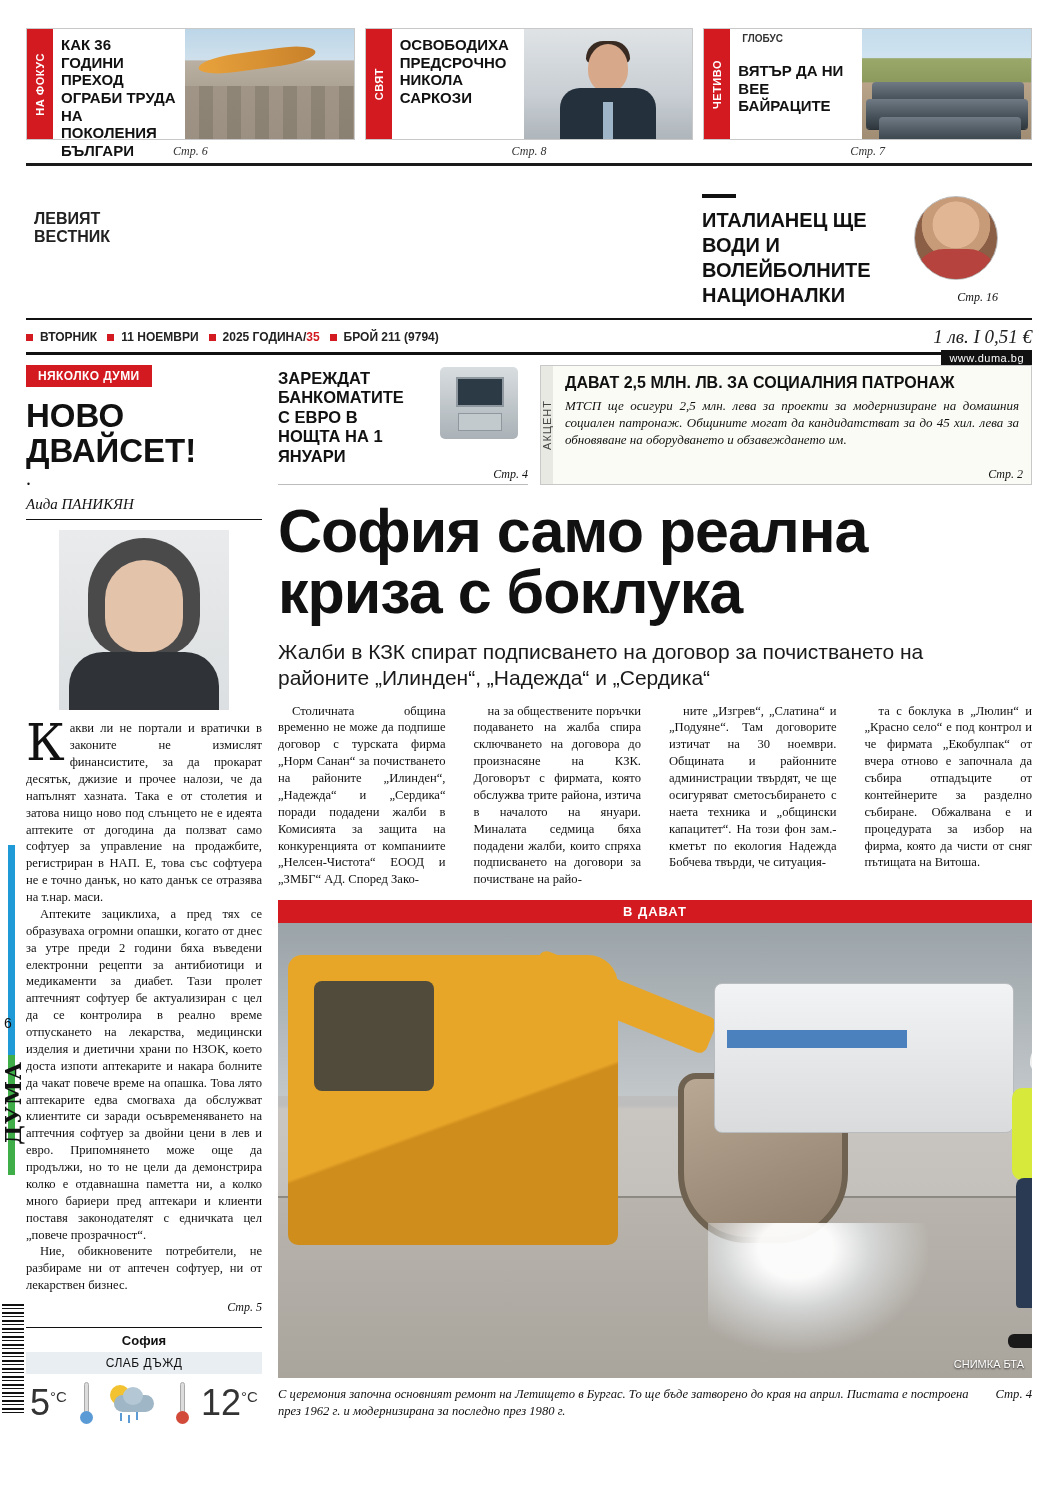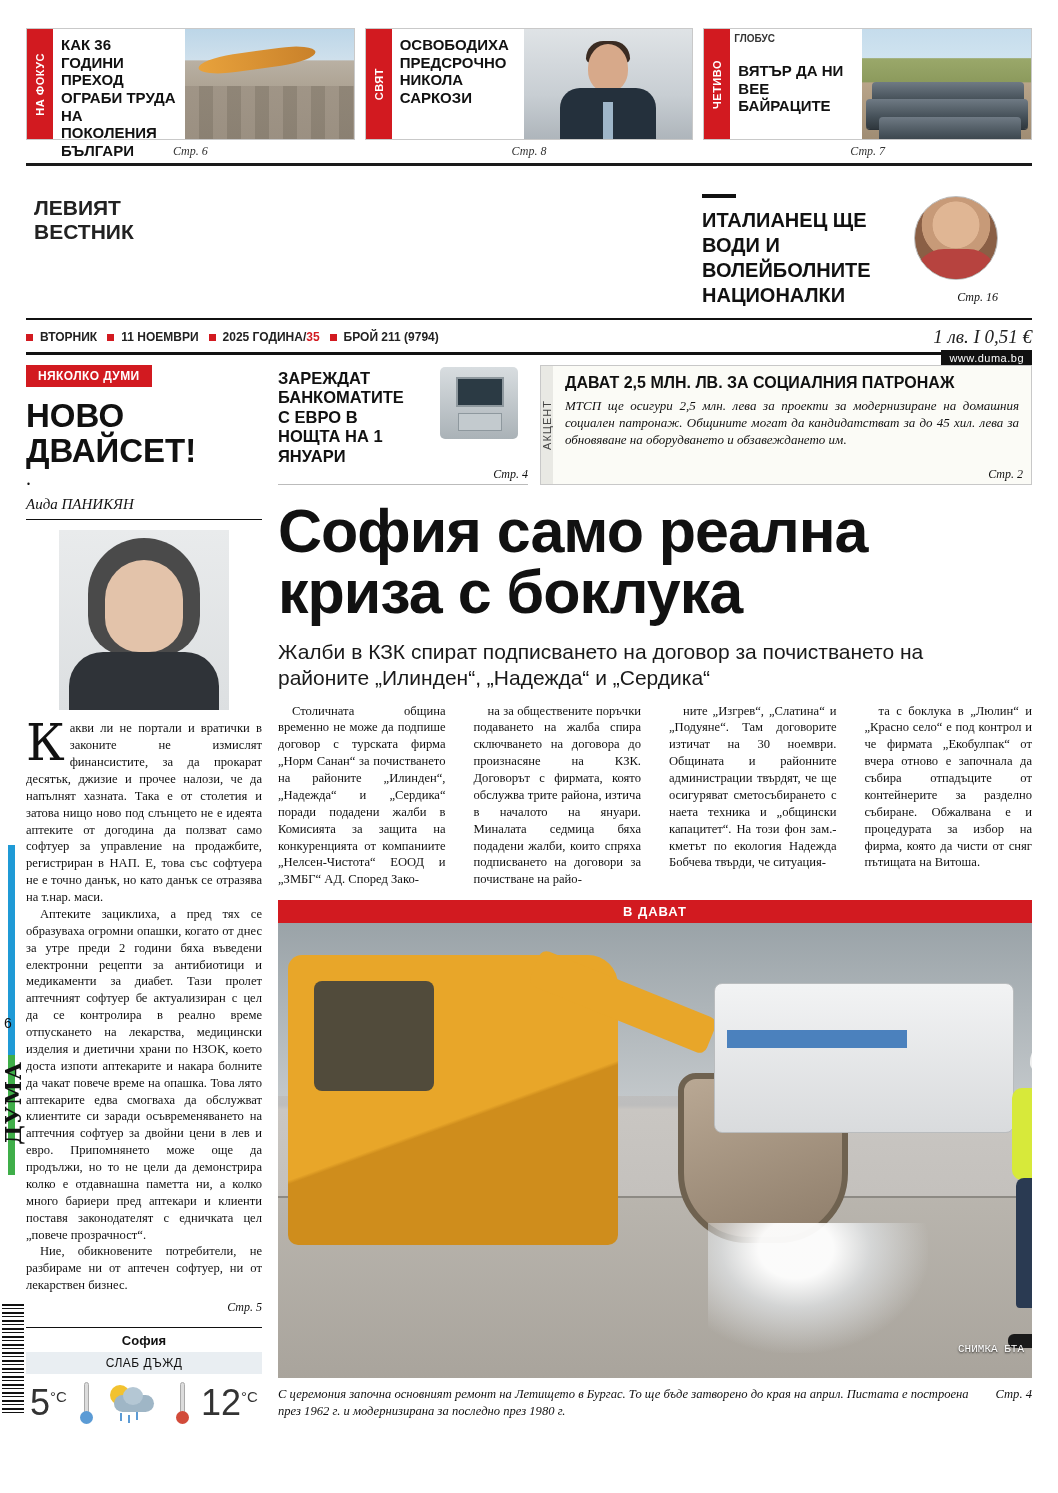--- a/index.html
+++ b/index.html
@@ -77,21 +77,21 @@
     width:100%; height:100%;
     background:linear-gradient(180deg,#c5dcec 0%,#cfe3ef 26%,#9aa86a 27%,#8c9a5d 48%,#b9a489 49%,#a08d74 100%);
     position:relative;
   }
   .img-pipes .p {
     position:absolute; height:30px; border-radius:4px;
     background:linear-gradient(180deg,#6f7a84,#455058 60%,#2f373d);
     box-shadow:0 1px 0 #2b3238;
   }
   .globus {
-    position:absolute; left:30px; top:4px; width:66px; height:22px;
+    position:absolute; left:38px; top:4px; width:66px; height:22px;
     font-family:"Liberation Sans", sans-serif; font-size:10px; color:#333;
   }
 
   .teaser-pages { display:flex; gap:10px; margin-top:4px; }
   .teaser-pages div { flex:1; text-align:center; font-style:italic; font-size:12px; color:#333; }
 
   .rule-dark { height:3px; background:#1a1a1a; margin-top:4px; }
 
   
   .masthead { display:flex; align-items:flex-start; padding-top:6px; position:relative; height:150px; }
@@ -99,22 +99,22 @@
   .logo {
     font-family:"DejaVu Serif", serif; font-weight:bold; font-size:126px; line-height:1;
     letter-spacing:-2px; color:#111; margin:0; padding:0;
     -webkit-text-stroke:0px;
   }
   .logo .reg { font-size:26px; vertical-align:super; font-weight:normal; }
   .logo-red {
     position:absolute; right:-6px; bottom:-4px; width:64px; height:56px; background:#d21a20;
   }
   .mh-sub {
-    font-family:"Liberation Sans", sans-serif; font-weight:bold; font-size:21px;
-    line-height:1.15; color:#222; margin-top:24px; margin-left:8px; width:120px;
+    font-family:"Liberation Sans", sans-serif; font-weight:bold; font-size:16px;
+    line-height:1.15; color:#222; margin-top:38px; margin-left:8px; width:120px;
   }
   .mh-right { margin-left:auto; text-align:left; width:330px; padding-top:22px; position:relative; }
   .mh-right .topline { width:34px; height:4px; background:#111; margin-bottom:10px; }
   .mh-right .promo {
     font-family:"Liberation Sans", sans-serif; font-weight:bold; font-size:20px;
     line-height:1.25; color:#111; width:215px;
   }
   .mh-right .avatar {
     position:absolute; right:34px; top:24px; width:84px; height:84px; border-radius:50%;
     background:radial-gradient(circle at 50% 34%, #e0b694 0 34%, #c79a78 35% 50%, #8a5f45 51% 100%);
@@ -299,22 +299,22 @@
   }
   .mp-truck .stripe { position:absolute; left:12px; top:46px; width:180px; height:18px; background:#2f6fb5; opacity:.85; }
   .mp-worker { position:absolute; left:690px; bottom:38px; width:160px; height:300px; }
   .mp-worker .helmet { position:absolute; left:62px; top:0; width:44px; height:30px; background:#f2f2f2; border-radius:22px 22px 6px 6px; }
   .mp-worker .vest { position:absolute; left:44px; top:48px; width:80px; height:92px; background:#d7e93a; border-radius:10px; }
   .mp-worker .vest:after { content:""; position:absolute; left:50%; top:0; width:14px; height:92px; margin-left:-7px; background:#2f4d7a; }
   .mp-worker .legs { position:absolute; left:48px; top:138px; width:74px; height:130px; background:#2a3a52; border-radius:8px 8px 4px 4px; }
   .mp-worker .legs:after { content:""; position:absolute; left:50%; top:10px; width:6px; height:120px; margin-left:-3px; background:#b9b5ae; }
   .mp-worker .shoe { position:absolute; left:40px; bottom:-8px; width:44px; height:14px; background:#1a1a1a; border-radius:6px; }
   .mp-credit {
-    position:absolute; right:8px; bottom:23px; color:#fff; font-size:11px;
-    font-family:Liberation Mono, monospace; text-shadow:0 1px 2px rgba(0,0,0,.8);
+    position:absolute; right:8px; bottom:8px; color:#fff; font-size:11px;
+    font-family:Liberation Sans, sans-serif; text-shadow:0 1px 2px rgba(0,0,0,.8);
   }
   .caption { display:flex; margin-top:8px; font-style:italic; font-size:12.6px; line-height:1.32; }
   .caption .txt { flex:1; }
   .caption .pg { width:60px; text-align:right; }
 </style>
 </head>
 <body>
 
 <div class="page">
 

